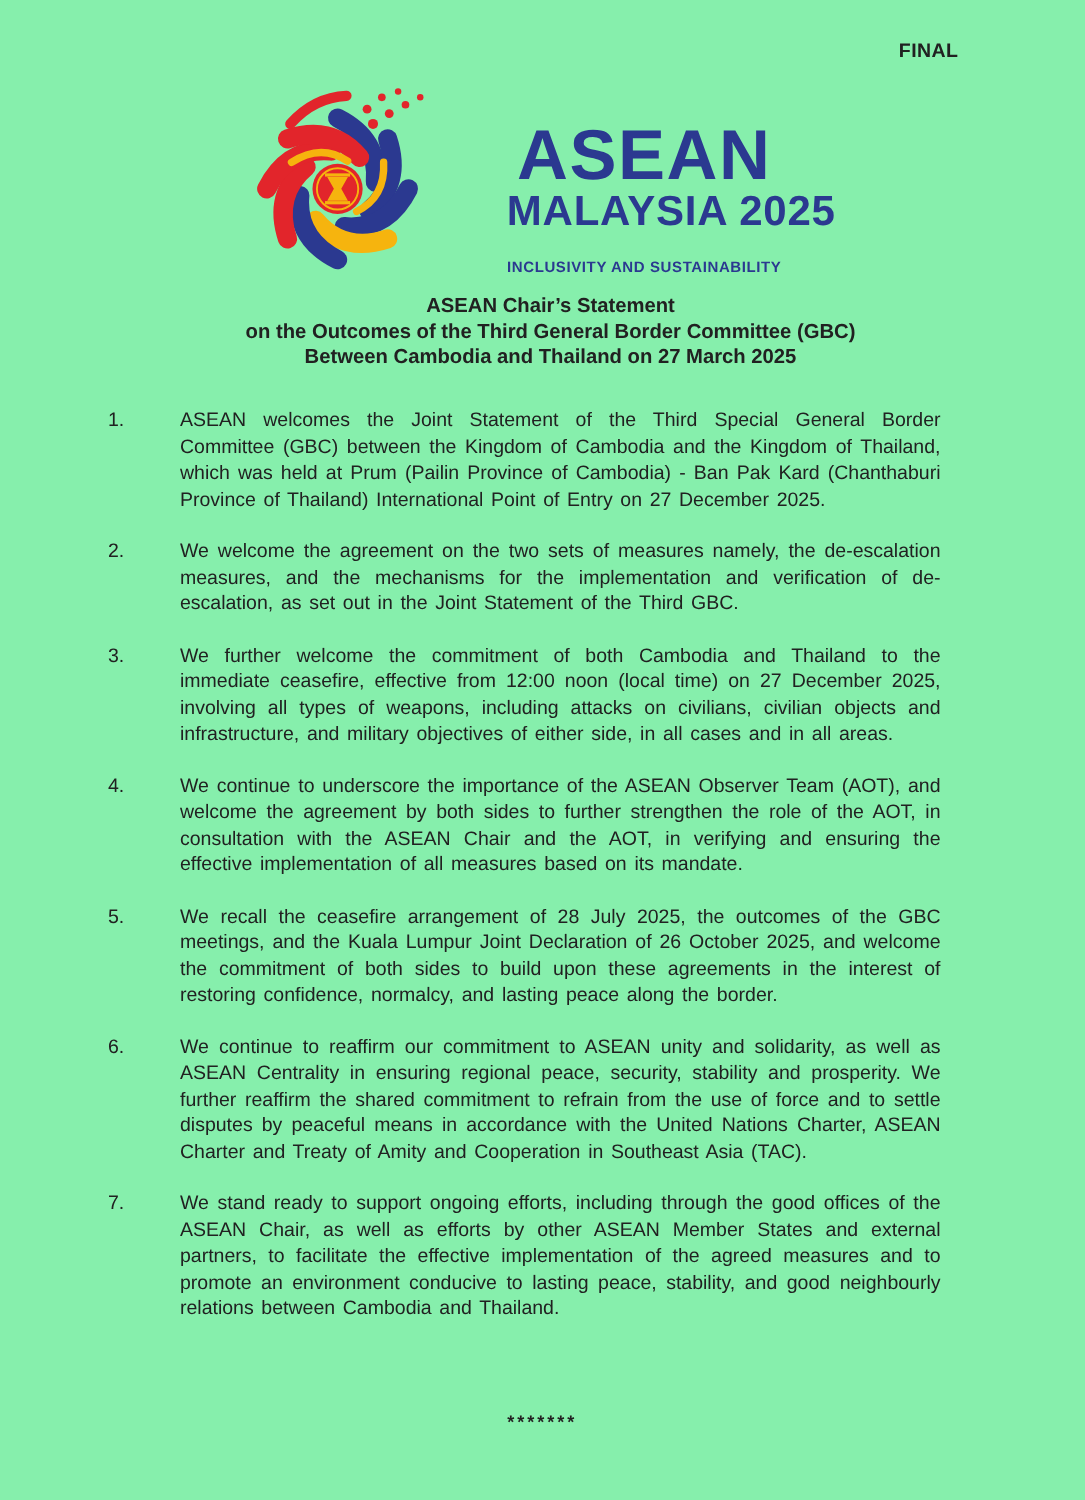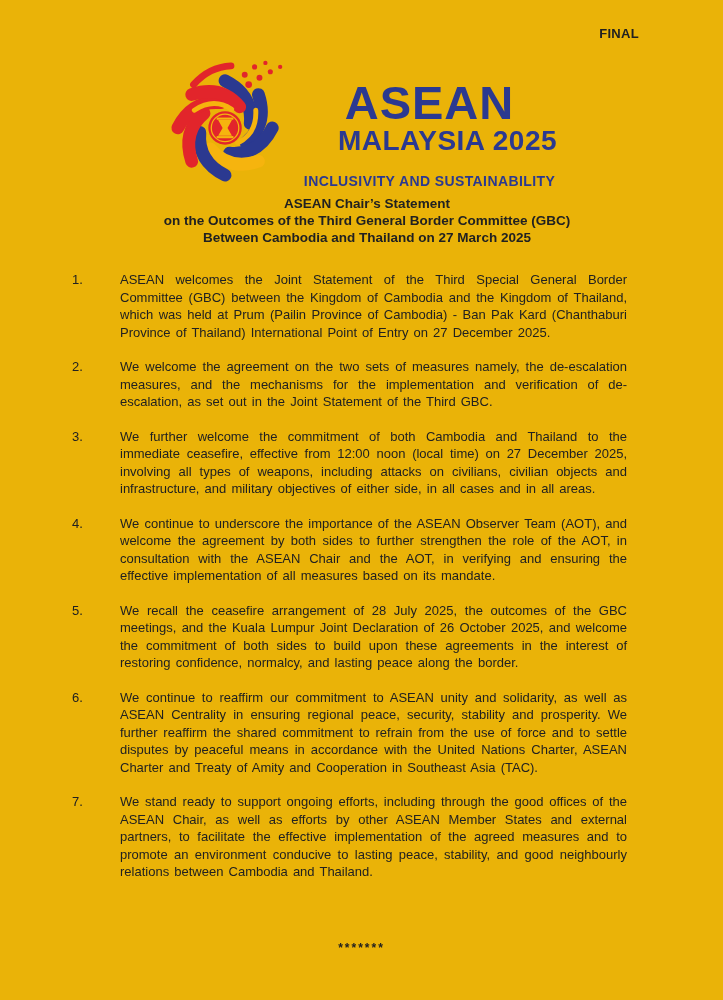--- a/index.html
+++ b/index.html
@@ -6,21 +6,21 @@
     margin: 0;
     padding: 0;
     background: #e9e9e9;
     font-family: "Liberation Sans", sans-serif;
   }
   .page {
     position: relative;
     width: 723px;
     height: 1000px;
     margin: 0 auto;
-    background: #eab308;
+    background: #86efac;
     color: #212121;
     overflow: hidden;
   }
   .final {
     position: absolute;
     top: 26px;
     right: 84px;
     font-size: 13px;
     font-weight: bold;
     letter-spacing: 0.3px;
@@ -57,21 +57,21 @@
   }
   .logo-malaysia {
     font-size: 28px;
     font-weight: bold;
     line-height: 1.05;
     letter-spacing: 0.5px;
     margin-top: 2px;
     margin-left: 36px;
   }
   .logo-tagline {
-    font-size: 14px;
+    font-size: 10px;
     font-weight: bold;
     letter-spacing: 0.4px;
     margin-top: 17px;
   }
   
   .doc-title {
     position: absolute;
     top: 195px;
     left: 11px;
     right: 0;

